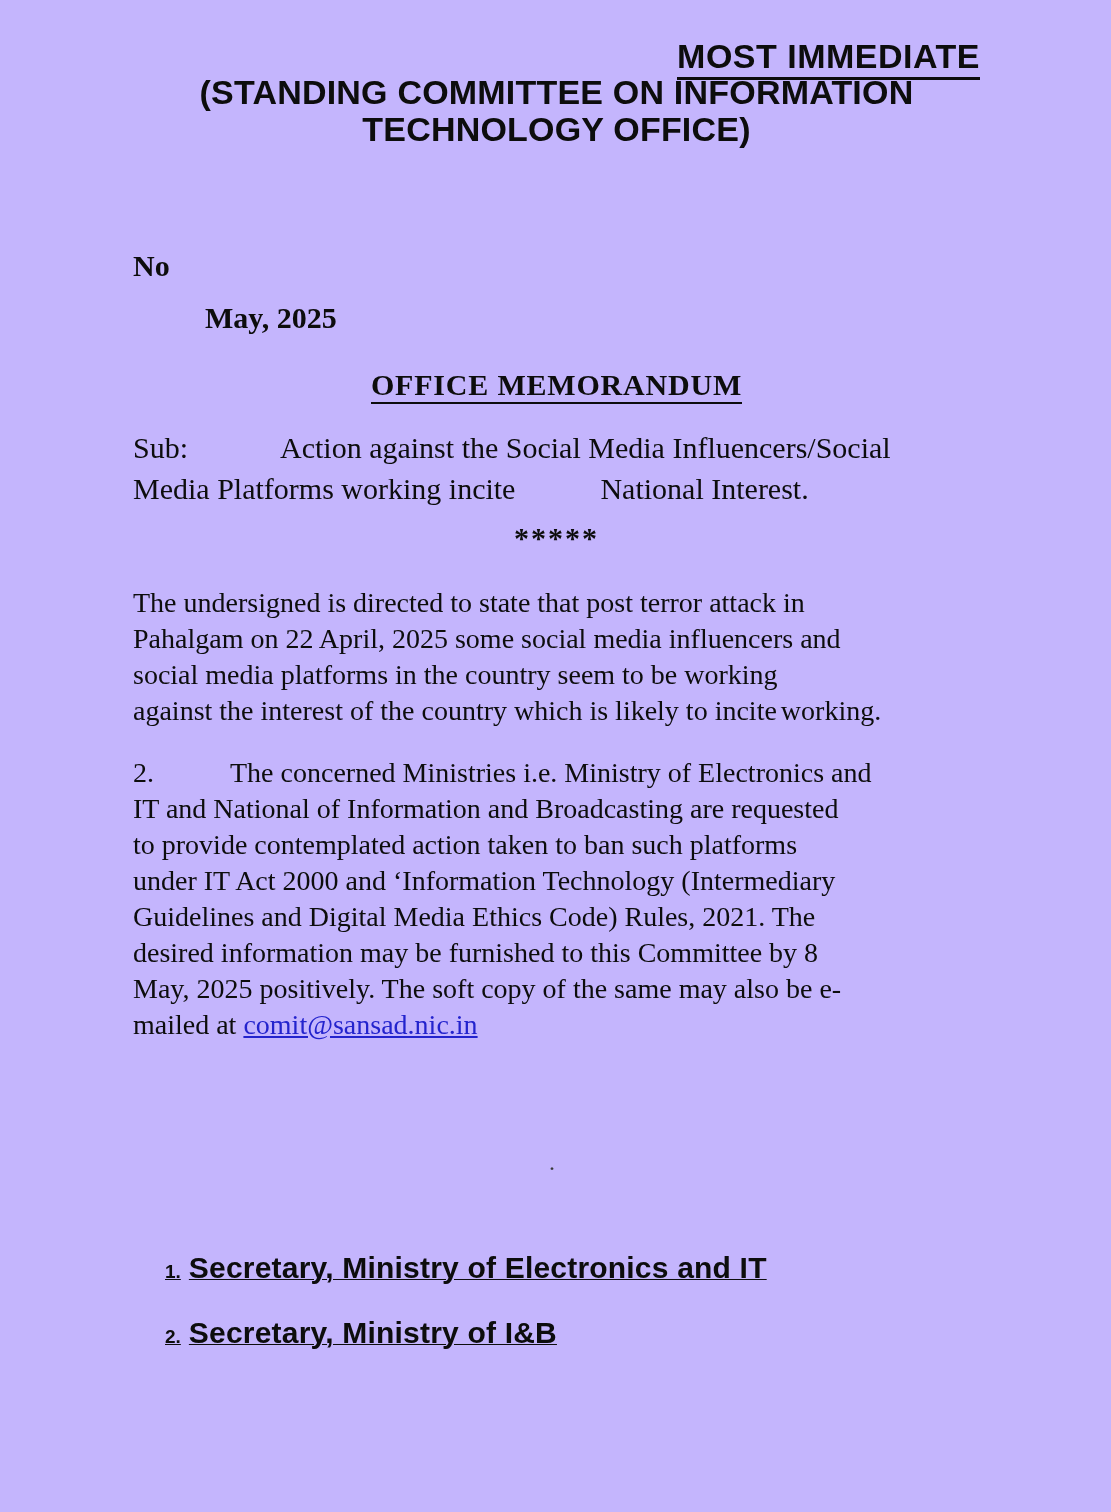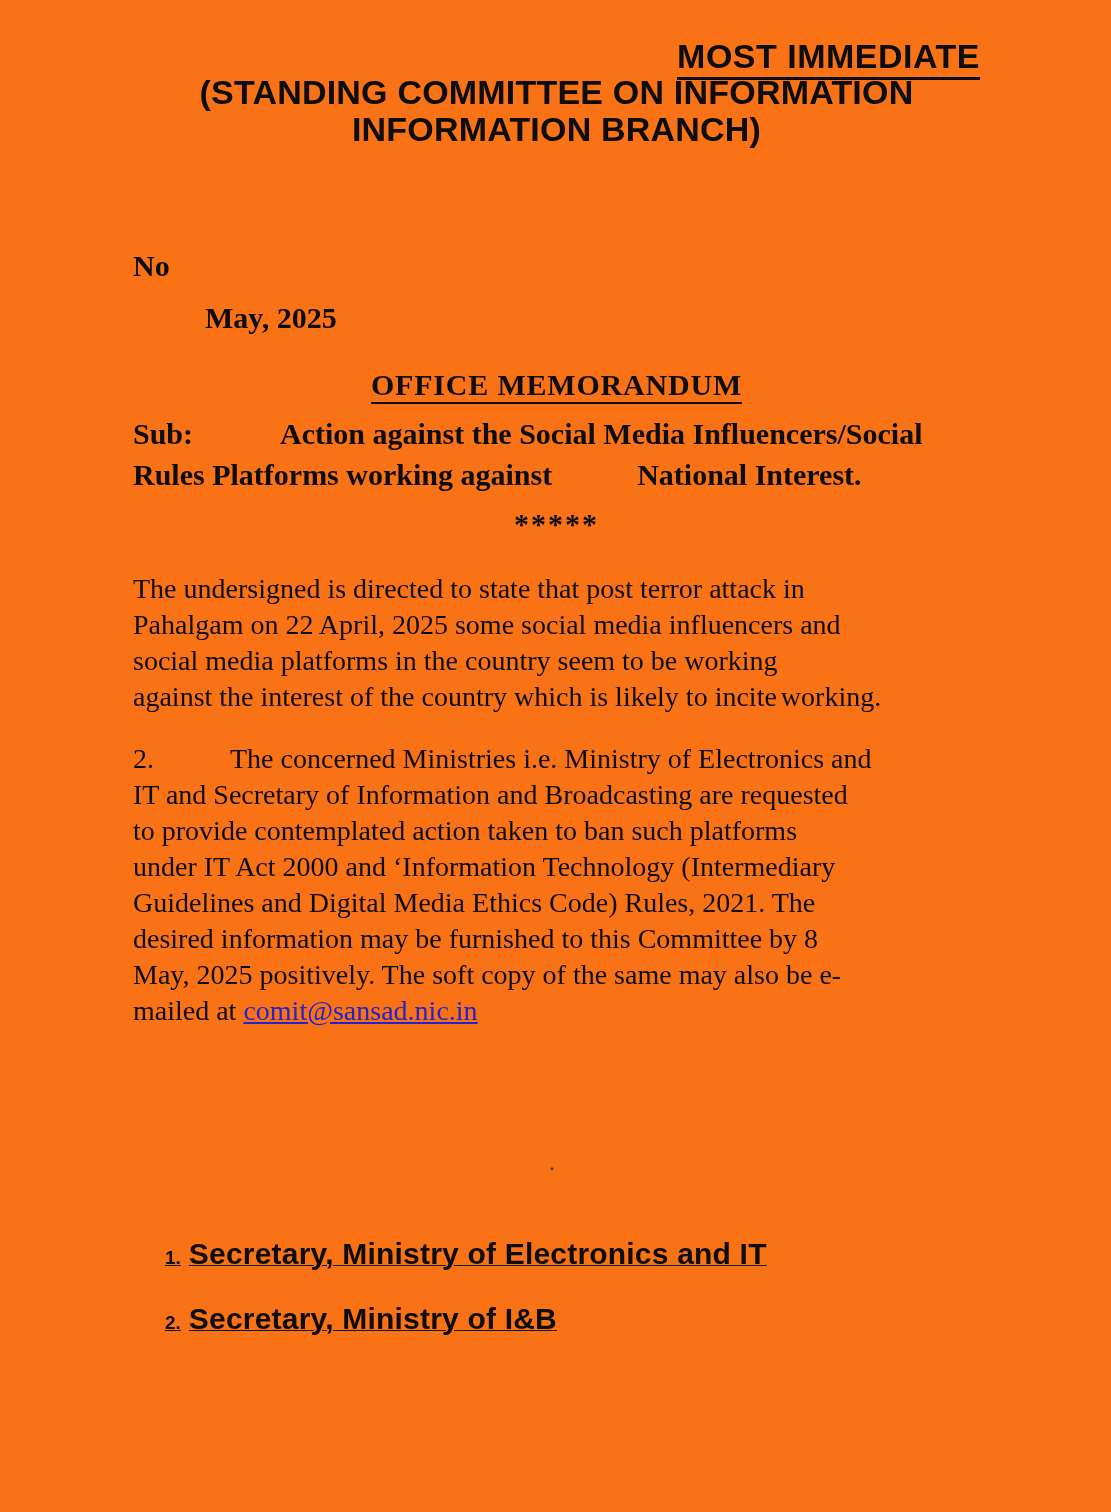--- a/index.html
+++ b/index.html
@@ -5,21 +5,21 @@
   html, body {
     margin: 0;
     padding: 0;
     background: #e8e8e8;
   }
   .page {
     position: relative;
     width: 1111px;
     height: 1512px;
     margin: 0 auto;
-    background: #f97316;
+    background: #c4b5fd;
     color: #0d0d0d;
     font-family: "Liberation Serif", "DejaVu Serif", serif;
     overflow: hidden;
   }
   .content {
     padding: 38px 131px 0 133px;
   }
 
   
   .most-immediate {
@@ -67,22 +67,22 @@
     line-height: 36px;
     letter-spacing: 0.8px;
   }
   .memo-title .ul {
     border-bottom: 2px solid #0d0d0d;
     padding-bottom: 1px;
   }
 
   
   .subject {
-    margin-top: 10px;
-    font-weight: bold;
+    margin-top: 24px;
+    font-weight: normal;
     font-size: 30px;
     line-height: 41px;
   }
   .sub-label {
     display: inline-block;
     width: 147px;
   }
   .sub-gap {
     display: inline-block;
     width: 85px;
@@ -158,48 +158,48 @@
 
 <div class="page">
   <div class="content">
 
     <div class="most-immediate">
       <span class="ul">MOST IMMEDIATE</span>
     </div>
 
     <div class="committee">
       <div>(STANDING COMMITTEE ON INFORMATION</div>
-      <div>INFORMATION BRANCH)</div>
+      <div>TECHNOLOGY OFFICE)</div>
     </div>
 
     <div class="no-line">No</div>
     <div class="date-line">May, 2025</div>
 
     <div class="memo-title">
       <span class="ul">OFFICE MEMORANDUM</span>
     </div>
 
     <div class="subject">
       <div><span class="sub-label">Sub:</span><span>Action against the Social Media Influencers/Social</span></div>
-      <div><span>Rules Platforms working against</span><span class="sub-gap"></span><span>National Interest.</span></div>
+      <div><span>Media Platforms working incite</span><span class="sub-gap"></span><span>National Interest.</span></div>
     </div>
 
     <div class="stars">*****</div>
 
     <p class="body-para" style="margin-top:30px">
       <span class="bline indent-first">The undersigned is directed to state that post terror attack in</span>
       <span class="bline">Pahalgam on 22 April, 2025 some social media influencers and</span>
       <span class="bline">social media platforms in the country seem to be working</span>
       <span class="bline">against the interest of the country which is likely to incite</span>
       <span class="bline last">working.</span>
     </p>
 
     <p class="body-para" style="margin-top:26px">
       <span class="bline"><span class="para-num">2.</span><span>The concerned Ministries i.e. Ministry of Electronics and</span></span>
-      <span class="bline">IT and Secretary of Information and Broadcasting are requested</span>
+      <span class="bline">IT and National of Information and Broadcasting are requested</span>
       <span class="bline">to provide contemplated action taken to ban such platforms</span>
       <span class="bline">under IT Act 2000 and ‘Information Technology (Intermediary</span>
       <span class="bline">Guidelines and Digital Media Ethics Code) Rules, 2021. The</span>
       <span class="bline">desired information may be furnished to this Committee by 8</span>
       <span class="bline">May, 2025 positively. The soft copy of the same may also be e-</span>
       <span class="bline last"><span>mailed at </span><a class="email-link">comit@sansad.nic.in</a></span>
     </p>
 
 
     <div class="recipients">

